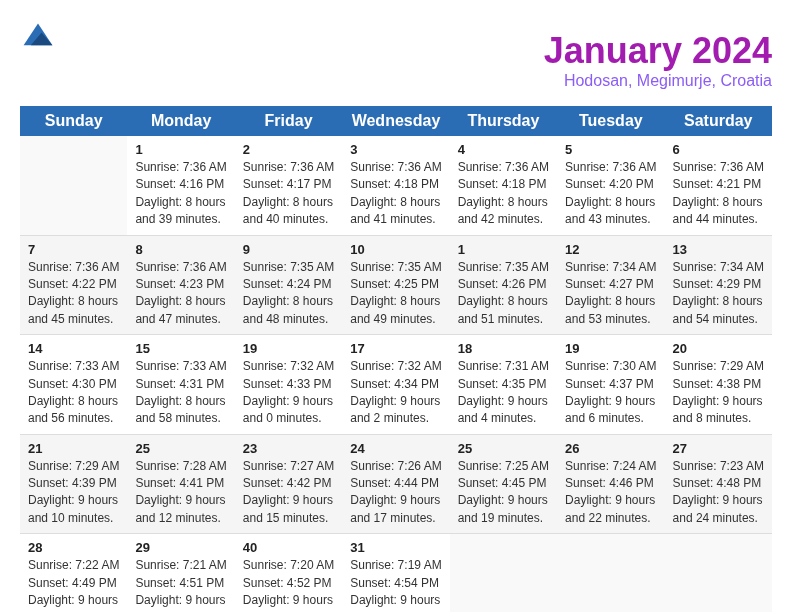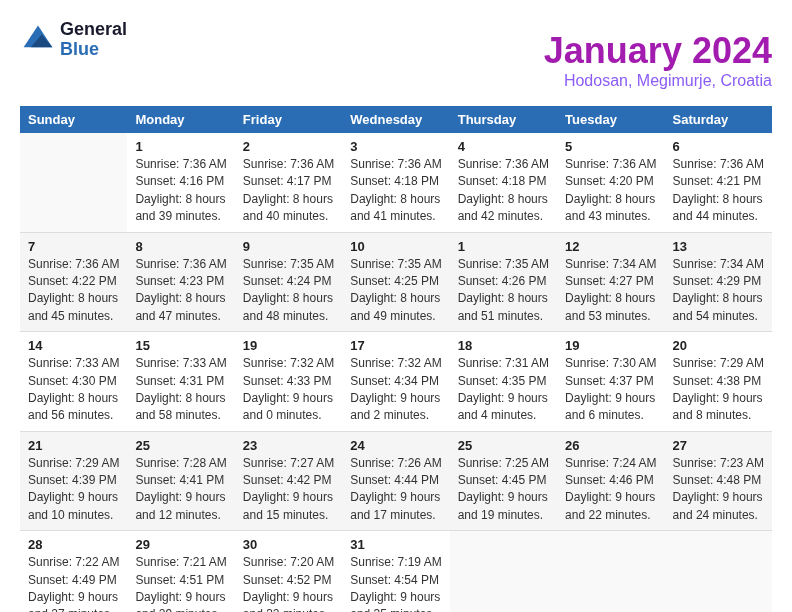--- a/index.html
+++ b/index.html
@@ -52,22 +52,22 @@
       width: 100%;
       border-collapse: collapse;
       font-size: 11px;
     }
     thead tr {
       background-color: #2a6db5;
       color: #fff;
     }
     thead th {
       padding: 6px 8px;
-      text-align: left;
-      font-size: 13px;
+      text-align: center;
+      font-size: 16px;
       font-weight: bold;
     }
     tbody tr {
       border-bottom: 1px solid #ddd;
     }
     tbody tr:nth-child(even) {
       background-color: #f5f5f5;
     }
     tbody tr:nth-child(odd) {
       background-color: #fff;
@@ -96,24 +96,20 @@
   </style>
 </head>
 <body>
 
 <div class="header-section">
   <div class="logo">
     <svg class="logo-icon" viewBox="0 0 40 40" xmlns="http://www.w3.org/2000/svg">
       <polygon points="20,4 36,28 4,28" fill="#2a6db5"></polygon>
       <polygon points="24,14 36,28 12,28" fill="#1a4a80"></polygon>
     </svg>
-    <div class="logo-text">
-      <span>General</span>
-      <span class="blue">Blue</span>
-    </div>
   </div>
   <div class="title-section">
     <div class="main-title">January 2024</div>
     <div class="sub-title">Hodosan, Megimurje, Croatia</div>
   </div>
 </div>
 
 <table>
   <thead>
     <tr>
@@ -247,21 +243,21 @@
       <tr>
         <td>
           <span class="day-number">28</span>
           <div class="day-info">Sunrise: 7:22 AM<br>Sunset: 4:49 PM<br>Daylight: 9 hours<br>and 27 minutes.</div>
         </td>
         <td>
           <span class="day-number">29</span>
           <div class="day-info">Sunrise: 7:21 AM<br>Sunset: 4:51 PM<br>Daylight: 9 hours<br>and 29 minutes.</div>
         </td>
         <td>
-          <span class="day-number">30</span>
+          <span class="day-number">40</span>
           <div class="day-info">Sunrise: 7:20 AM<br>Sunset: 4:52 PM<br>Daylight: 9 hours<br>and 32 minutes.</div>
         </td>
         <td>
           <span class="day-number">31</span>
           <div class="day-info">Sunrise: 7:19 AM<br>Sunset: 4:54 PM<br>Daylight: 9 hours<br>and 35 minutes.</div>
         </td>
         <td class="empty-cell"></td>
         <td class="empty-cell"></td>
         <td class="empty-cell"></td>
       </tr>

